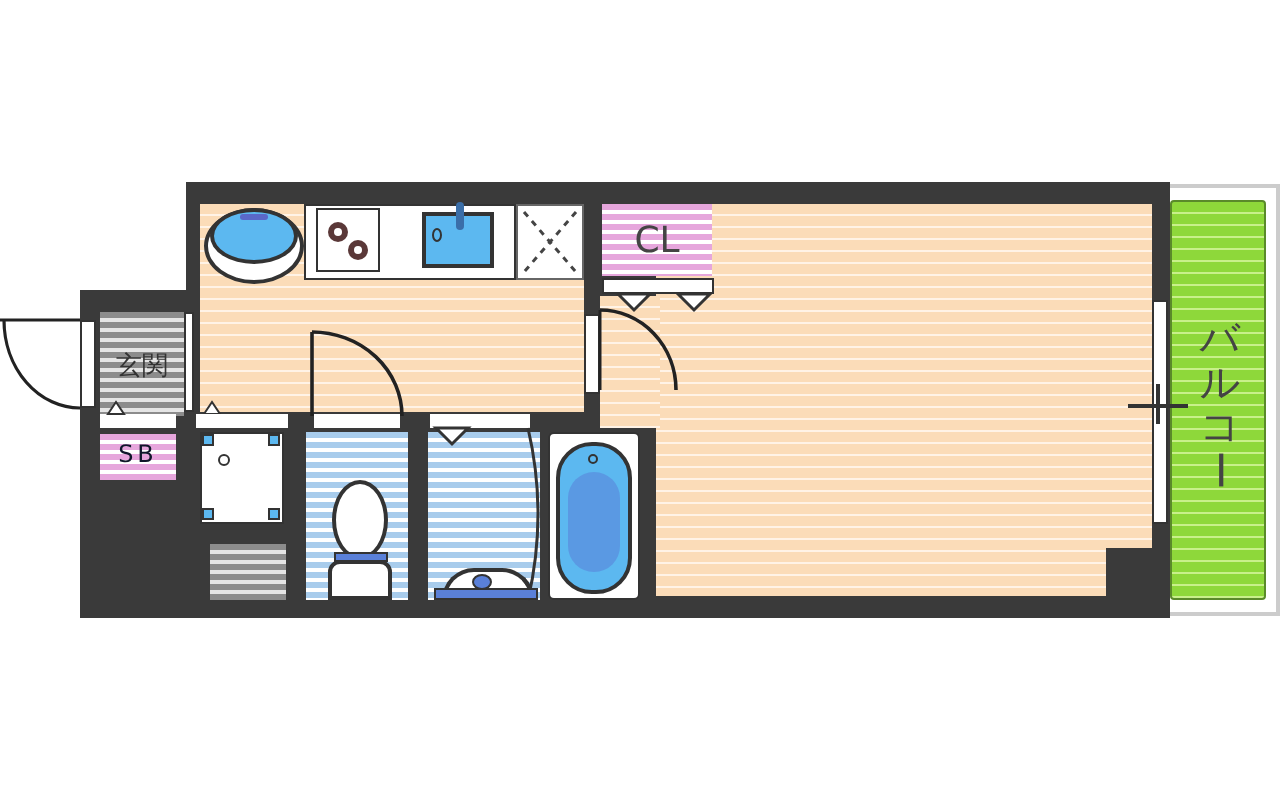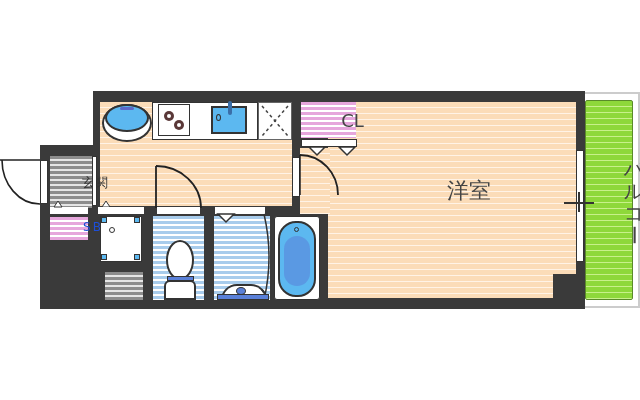--- a/index.html
+++ b/index.html
@@ -4,21 +4,21 @@
 <style>
   html, body { margin:0; padding:0; background:#ffffff; }
   body { width:640px; height:400px; position:relative; overflow:hidden; font-family:"DejaVu Sans", sans-serif; }
   .abs { position:absolute; box-sizing:border-box; }
   .wall { background:#3a3a3a; }
   .floor-wood { background: repeating-linear-gradient(to bottom, #fbdcb8 0px, #fbdcb8 5px, #fff3e6 5px, #fff3e6 6px); }
   .floor-blue { background: repeating-linear-gradient(to bottom, #a8ccec 0px, #a8ccec 3px, #ffffff 3px, #ffffff 5px); }
   .floor-gray { background: repeating-linear-gradient(to bottom, #8c8c8c 0px, #8c8c8c 3px, #e5e5e5 3px, #e5e5e5 5px); }
   .floor-pink { background: repeating-linear-gradient(to bottom, #e6a6dc 0px, #e6a6dc 3px, #ffffff 3px, #ffffff 5px); }
   .floor-green { background: repeating-linear-gradient(to bottom, #8ed83a 0px, #8ed83a 5px, #c8f08a 5px, #c8f08a 6px); }
-  .label { color:#444; text-align:center; white-space:nowrap;margin-left:24px; }
+  .label { color:#444; text-align:center; white-space:nowrap; }
   .fix { background:#fff; border:2px solid #333; }
   svg { position:absolute; overflow:visible; }
 </style>
 </head>
 <body>
 
 <div class="abs" style="left:578px;top:92px;width:62px;height:216px;border:2px solid #ccc;background:#fff;"></div>
 <div class="abs floor-green" style="left:585px;top:100px;width:48px;height:200px;border:1px solid #5a8a2a;border-radius:2px;"></div>
 <div class="abs label" style="left:595px;top:158px;width:30px;font-size:20px;line-height:22px;white-space:normal;">
   <div>バ</div>
@@ -27,21 +27,20 @@
   <div style="transform:rotate(90deg);">ー</div>
 </div>
 
 <div class="abs wall" style="left:93px;top:91px;width:492px;height:218px;"></div>
 <div class="abs wall" style="left:40px;top:145px;width:60px;height:164px;"></div>
 
 <div class="abs floor-wood" style="left:328px;top:102px;width:248px;height:196px;"></div>
 <div class="abs floor-wood" style="left:370px;top:102px;width:206px;height:30px;"></div>
 <div class="abs wall" style="left:553px;top:274px;width:24px;height:26px;"></div>
 <div class="abs label" style="left:405px;top:177px;width:80px;font-size:22px;line-height:28px;">
-  <div>洋室</div>
 </div>
 
 <div class="abs floor-wood" style="left:300px;top:148px;width:30px;height:66px;"></div>
 
 <div class="abs floor-wood" style="left:100px;top:102px;width:192px;height:104px;"></div>
 
 <div class="abs fix" style="left:152px;top:102px;width:106px;height:38px;border-width:1.5px;"></div>
 <div class="abs fix" style="left:258px;top:102px;width:34px;height:38px;border-width:1px;border-color:#666;"></div>
 <svg style="left:260px;top:104px;" width="30" height="34">
   <line x1="2" y1="2" x2="28" y2="32" stroke="#444" stroke-width="1.5" stroke-dasharray="3,3"></line>
@@ -87,21 +86,21 @@
 <div class="abs label" style="left:50px;top:174px;width:42px;font-size:13px;color:#333;">玄関</div>
 <div class="abs" style="left:40px;top:160px;width:8px;height:44px;background:#fff;border:1px solid #333;"></div>
 <svg style="left:0px;top:160px;" width="44" height="46">
   <path d="M2,0 A38,44 0 0 0 40,44" fill="none" stroke="#222" stroke-width="1.6"></path>
   <line x1="0" y1="0" x2="40" y2="0" stroke="#222" stroke-width="1.4"></line>
 </svg>
 <div class="abs" style="left:92px;top:156px;width:5px;height:50px;background:#fff;border:1px solid #333;"></div>
 
 <div class="abs" style="left:50px;top:207px;width:38px;height:7px;background:#fff;"></div>
 <div class="abs floor-pink" style="left:50px;top:217px;width:38px;height:23px;"></div>
-<div class="abs label" style="left:50px;top:220px;width:38px;font-size:12px;color:#1d4ed8;letter-spacing:2px;">SB</div>
+<div class="abs label" style="left:50px;top:220px;width:38px;font-size:12px;color:#0f172a;letter-spacing:2px;">SB</div>
 <svg style="left:50px;top:199px;" width="60" height="10">
   <polygon points="4,8 8,2 12,8" fill="#fff" stroke="#333" stroke-width="1"></polygon>
   <polygon points="52,8 56,2 60,8" fill="#fff" stroke="#333" stroke-width="1"></polygon>
 </svg>
 
 <div class="abs" style="left:98px;top:207px;width:46px;height:7px;background:#fff;"></div>
 <div class="abs" style="left:100px;top:216px;width:42px;height:46px;background:#fff;border:1.5px solid #333;"></div>
 <div class="abs" style="left:101px;top:217px;width:6px;height:6px;background:#5cb8f0;border:1px solid #333;"></div>
 <div class="abs" style="left:134px;top:217px;width:6px;height:6px;background:#5cb8f0;border:1px solid #333;"></div>
 <div class="abs" style="left:101px;top:254px;width:6px;height:6px;background:#5cb8f0;border:1px solid #333;"></div>

